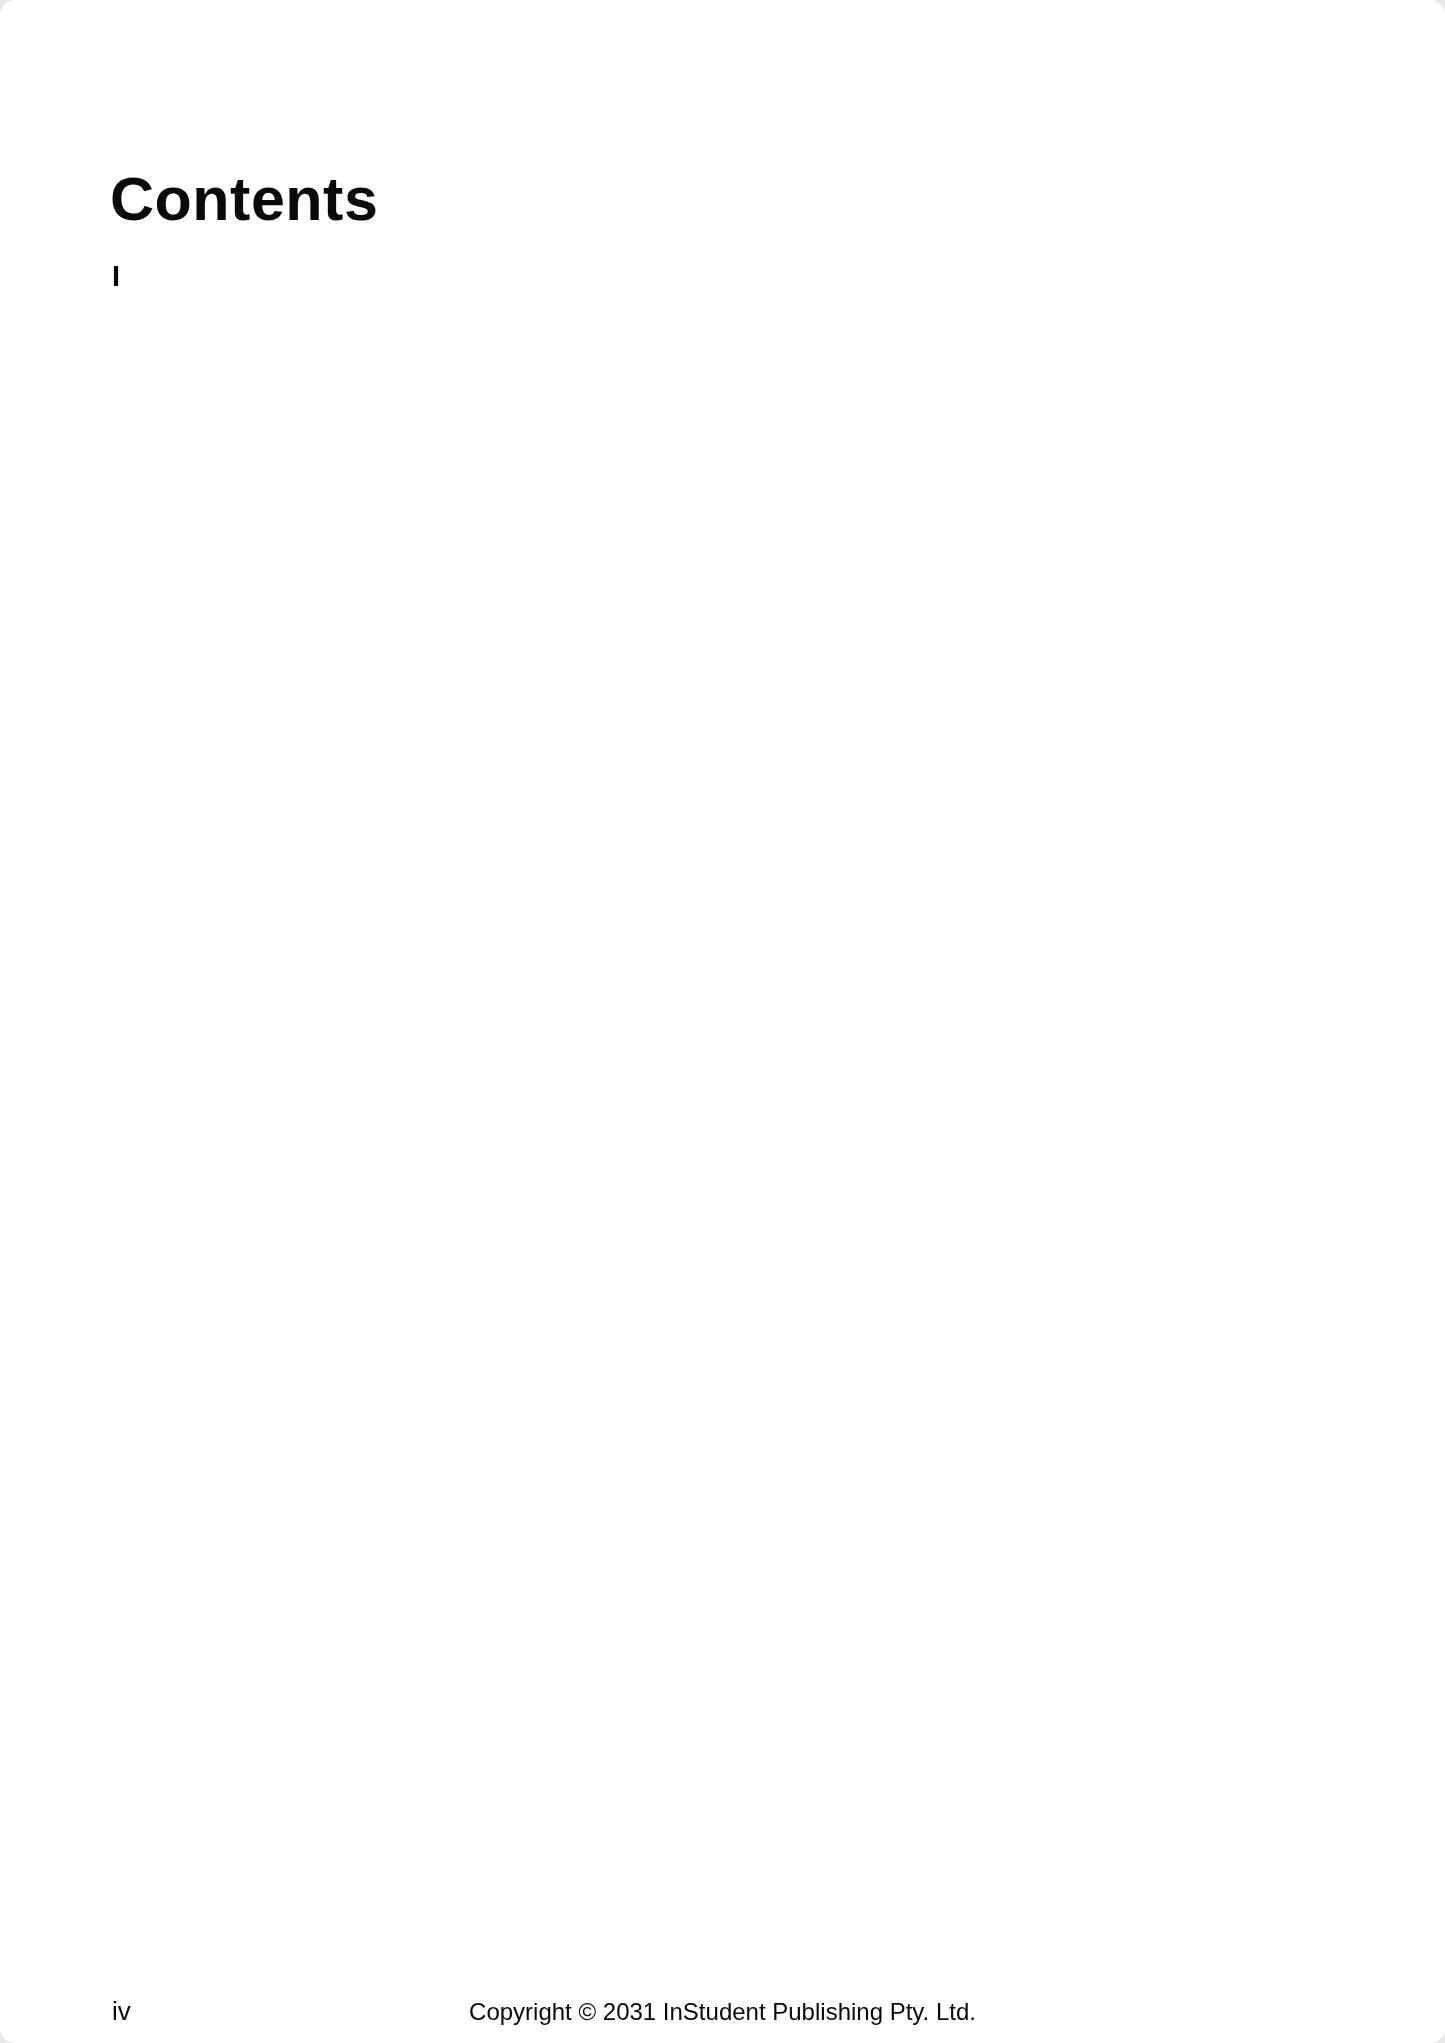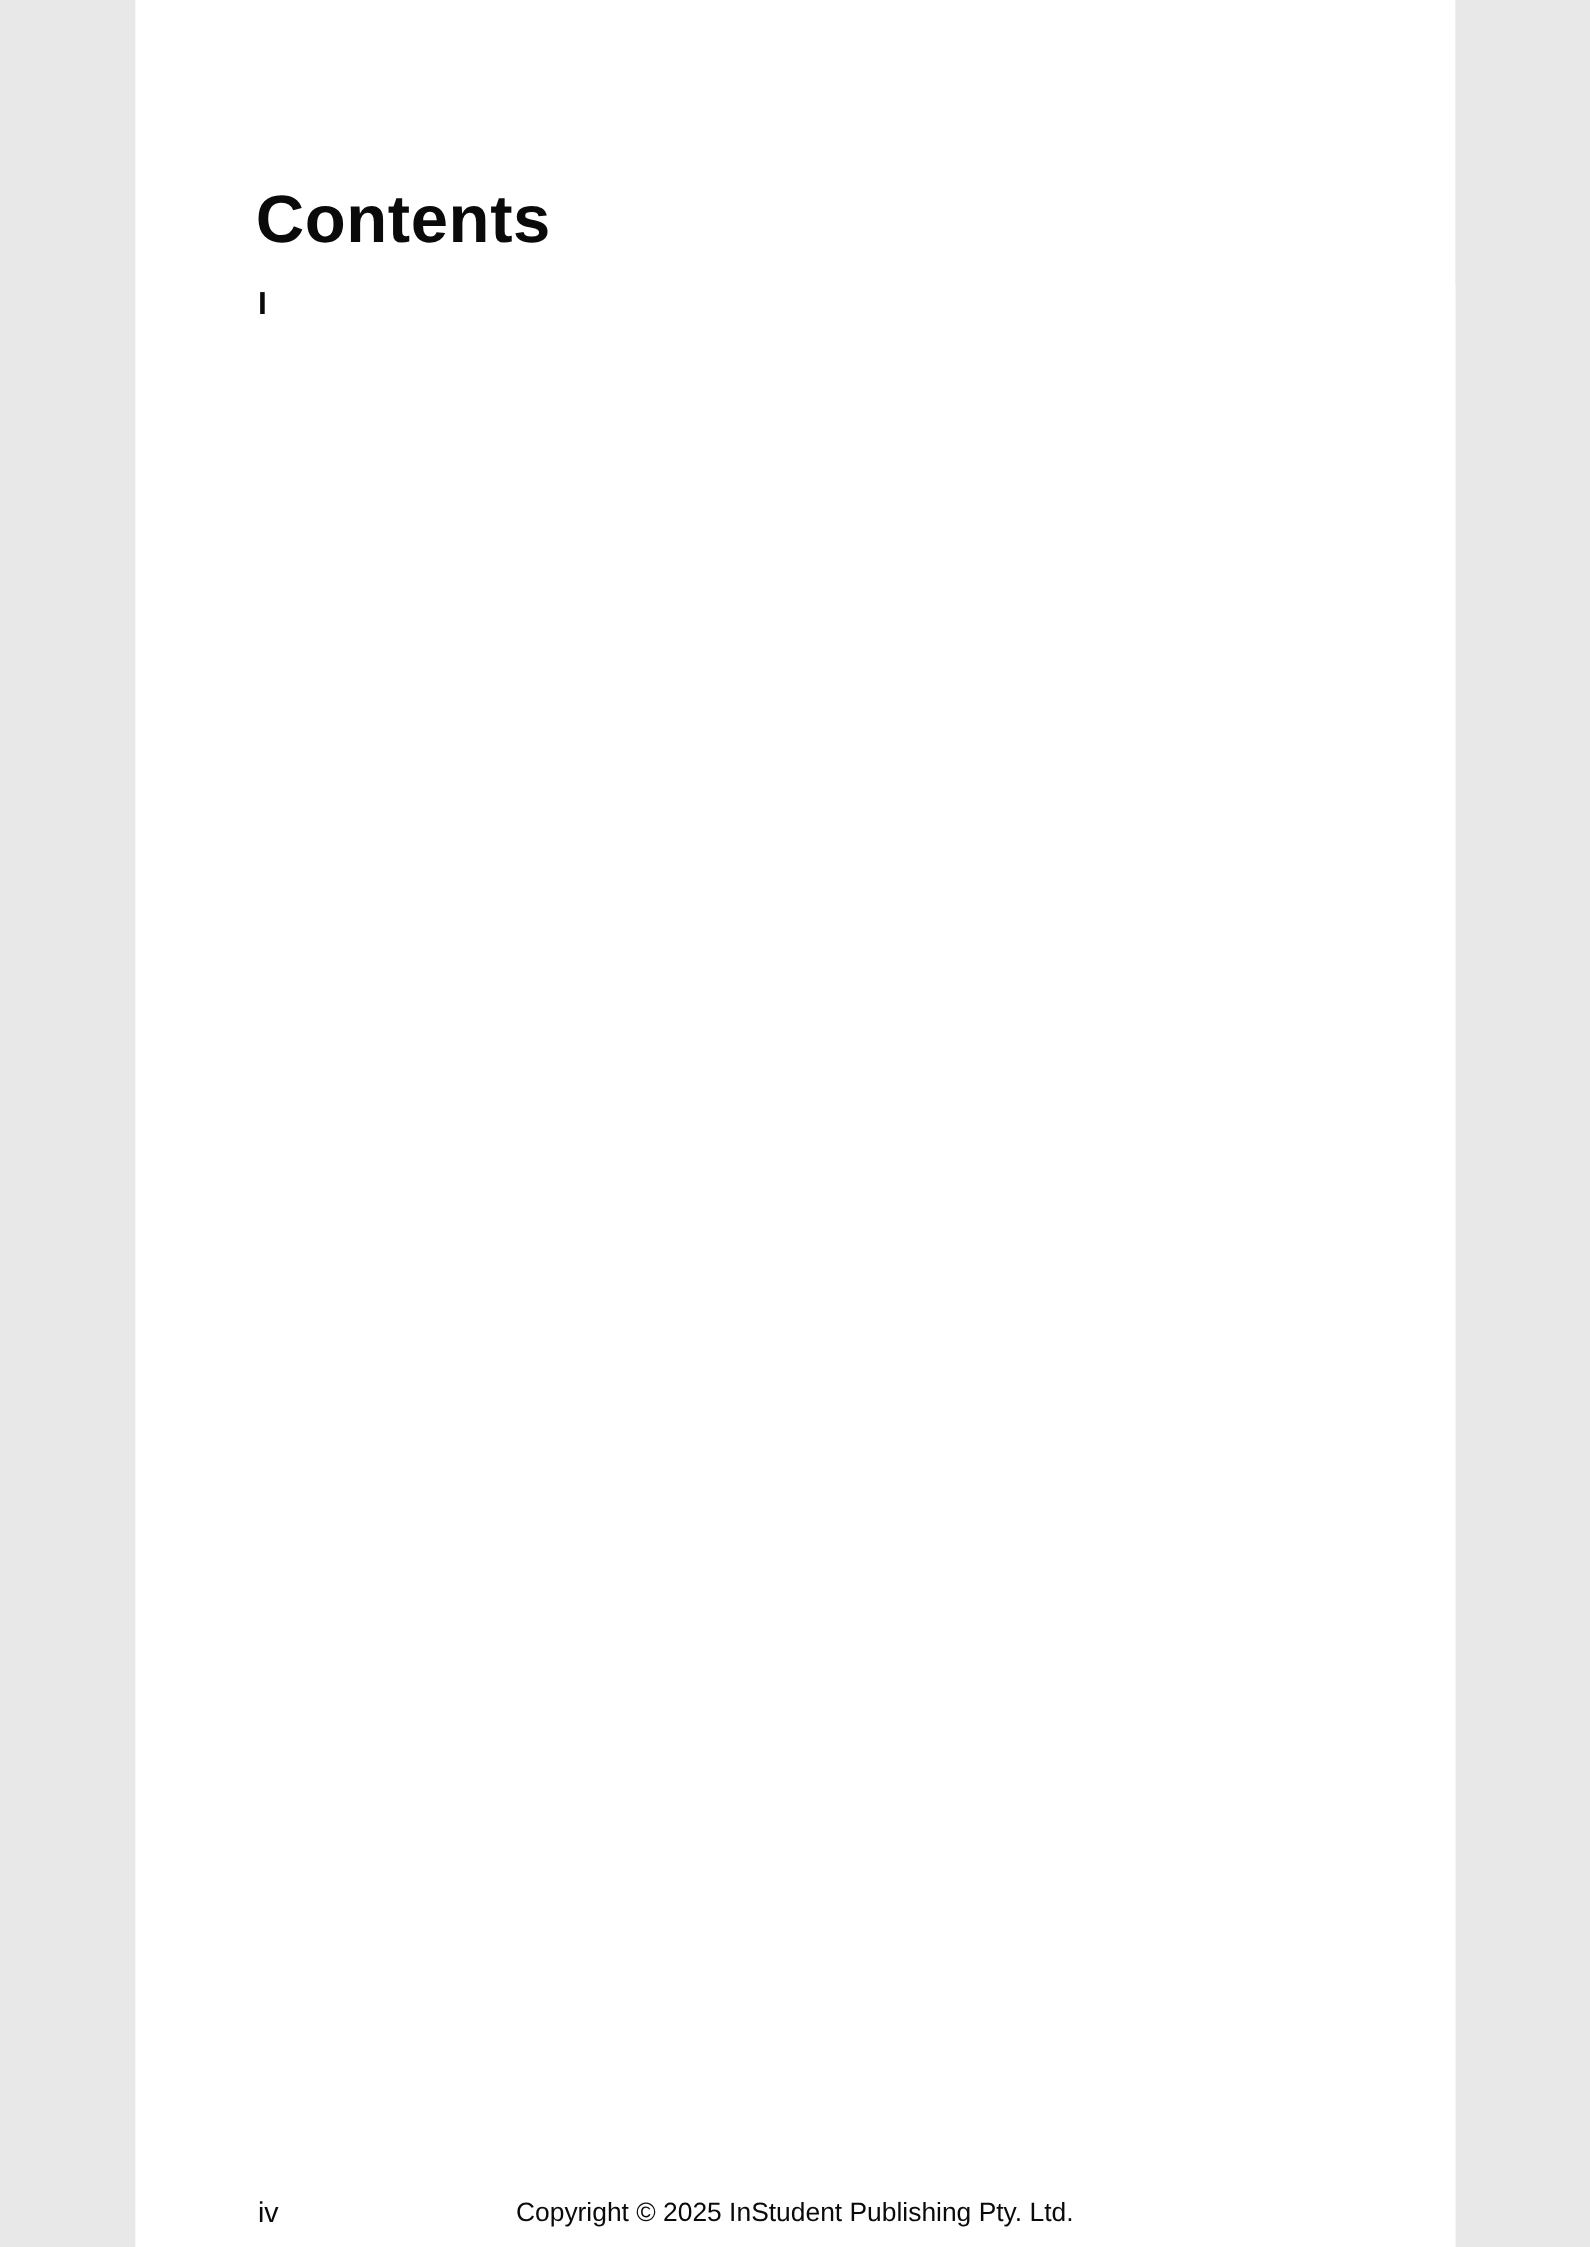--- a/index.html
+++ b/index.html
@@ -1,24 +1,25 @@
 <!DOCTYPE html>
 <html><head>
 <meta charset="utf-8">
 <style>
   html, body { margin: 0; padding: 0; background: #e8e8e8; }
   .page {
     position: relative;
-    width: 1200px;
+    width: 1445px;
     height: 2043px;
     margin: 0 auto;
     background: #ffffff;
     font-family: "Liberation Sans", sans-serif;
     color: #0a0a0a;
     overflow: hidden;
+    border-radius: 15px;
   }
   .doc-heading {
     position: absolute;
     left: 110px;
     top: 128px;
     font-size: 61px;
     font-weight: bold;
     letter-spacing: 0.5px;
     line-height: 1;
   }
@@ -87,15 +88,15 @@
       <div class="toc-row lv-part no-dots">
     <span class="num">I</span>
     <span class="title">Health in an Australian and Global Context</span>
     <span class="leader"></span>
     <span class="page">1</span>
   </div>
     </div>
 
   <div class="footer-page-label">iv</div>
 
-  <div class="footer-copyright">Copyright © 2025 InStudent Publishing Pty. Ltd.</div>
+  <div class="footer-copyright">Copyright © 2031 InStudent Publishing Pty. Ltd.</div>
 
 </div>
 
 </body></html>

